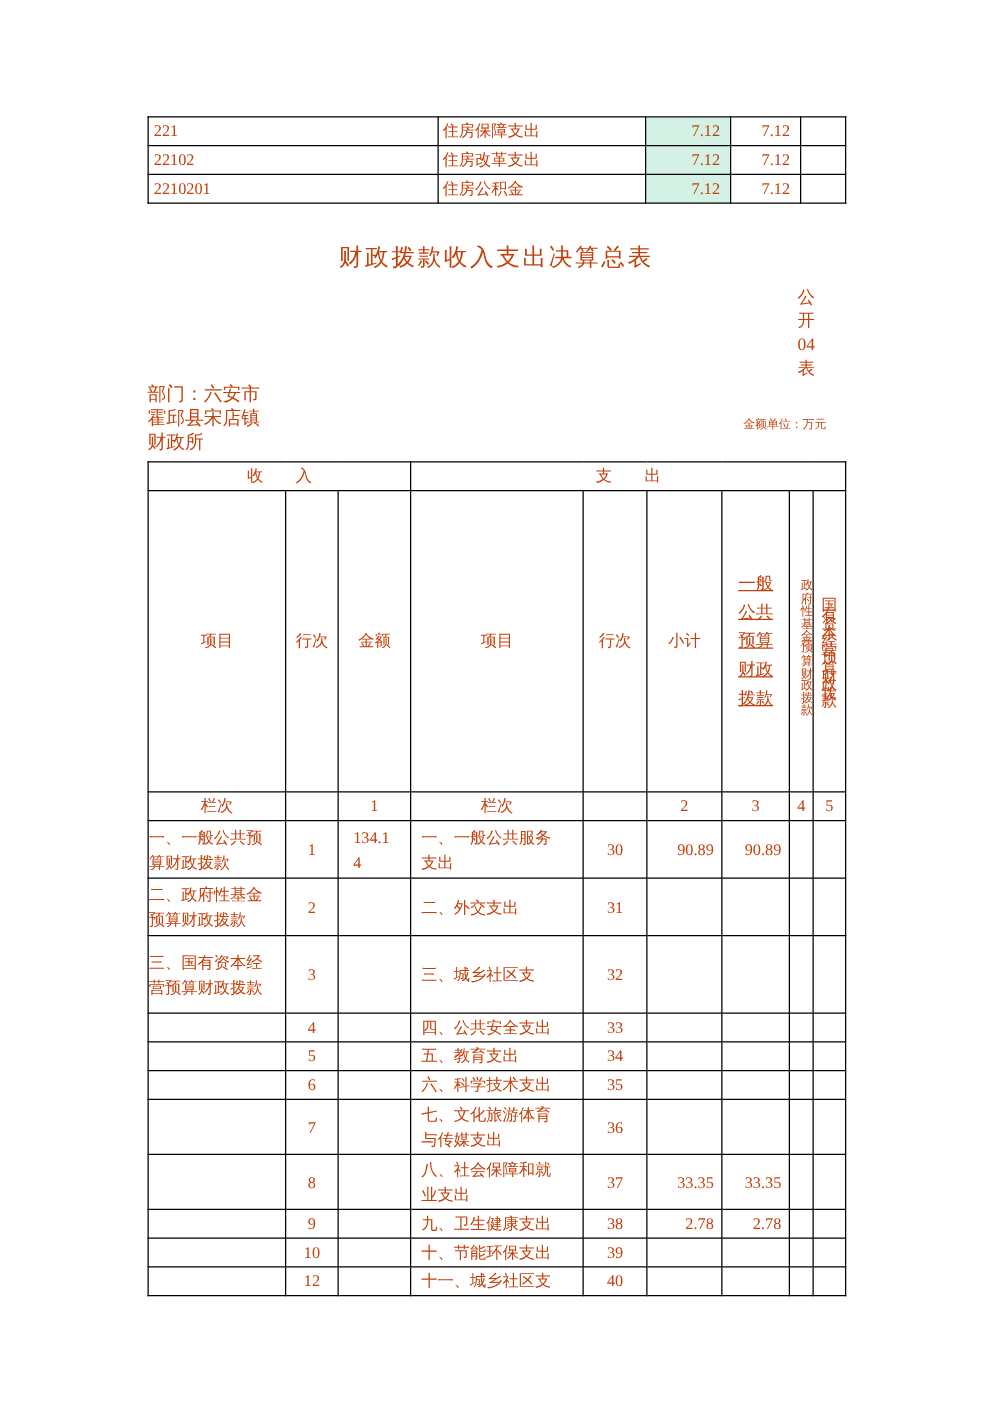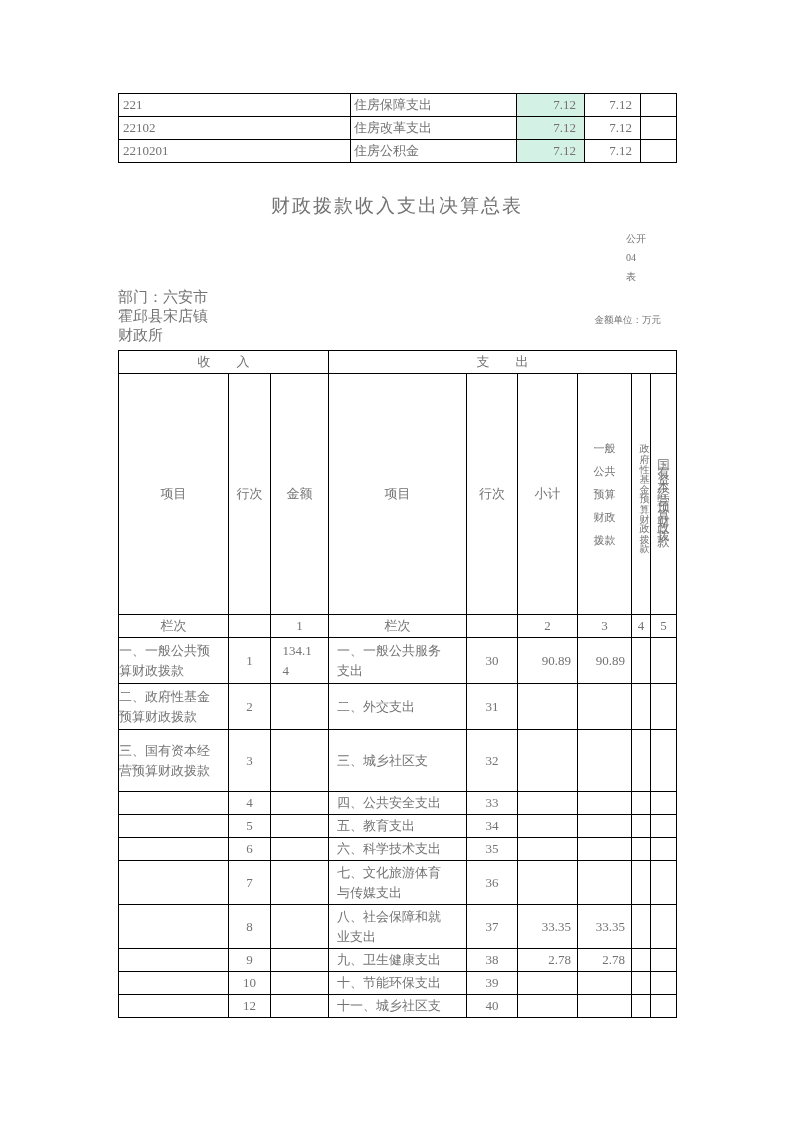--- a/index.html
+++ b/index.html
@@ -1,58 +1,58 @@
 <!DOCTYPE html>
 <html style="--highlight: #d3f1e4;"><head>
 <meta charset="utf-8">
 <style>
   * { margin:0; padding:0; box-sizing:border-box; }
   html,body { margin:0; background:#ffffff; }
   .page {
     position:relative; width:793px; height:1122px; background:#fff;
-    font-family:"Liberation Serif","DejaVu Serif",serif; color:#737373;
+    font-family:"Liberation Serif","DejaVu Serif",serif; color:#c2410c;
     overflow:hidden;
   }
   .content { position:absolute; left:118px; top:93px; width:558px; }
 
   table { border-collapse:collapse; table-layout:fixed; width:558px; }
   td { border:1px solid #000; font-size:13px; line-height:20px; padding:1px 2px;
        overflow:hidden; vertical-align:middle; word-break:break-all; }
 
   
   .toptable tr { height:23px; }
   .toptable .code { padding-left:4px; }
   .toptable .name { padding-left:3px; }
   .toptable .num { text-align:right; padding-right:8px; }
   .toptable .hl { background: var(--highlight, #d3f1e4); }
 
   .note { font-size:13px; margin-top:5px; line-height:17px; }
 
   .title { margin-top:30px; font-size:19px; font-weight:normal; text-align:center; letter-spacing:2px; }
 
-  .pubcode { margin-top:10px; margin-left:auto; margin-right:24px; width:26px;
-             font-size:10px; line-height:19px; text-align:left; }
+  .pubcode { margin-top:10px; margin-left:auto; margin-right:12px; width:26px;
+             font-size:14px; line-height:19px; text-align:left; }
 
   .meta-row { display:flex; justify-content:space-between; margin-top:2px; }
   .dept { width:92px; font-size:15px; line-height:19px; }
   .unit { font-size:9.5px; margin-top:26px; margin-right:15px; }
 
   
   .main { margin-top:5px; }
   .main .c { text-align:center; }
   .main .r { text-align:right; padding-right:6px; }
   .main .item  { text-align:left; padding:1px 15px 1px 0; }
   .main .eitem { text-align:left; padding:1px 20px 1px 8px; }
   .r23  { height:14px; }
   .r44  { height:44px; }
   .r46  { height:46px; }
   .r62  { height:62px; }
   .rhdr { height:241px; }
   .amt { width:34px; margin:0 auto; word-break:break-all; text-align:left; }
-  .wrap2 { width:28px; margin:0 auto; line-height:23px; font-size:11px; text-align:center; }
+  .wrap2 { width:28px; margin:0 auto; line-height:23px; font-size:14px; text-align:left;text-decoration:underline; }
   .vtext { display:inline-block; writing-mode:vertical-lr; text-orientation:upright;
            font-size:12.5px; letter-spacing:7px; }
   .vtext-sm { font-size:10px; letter-spacing:10px; }
 </style>
 </head>
 <body>
 
 <div class="page">
   <div class="content">
 

